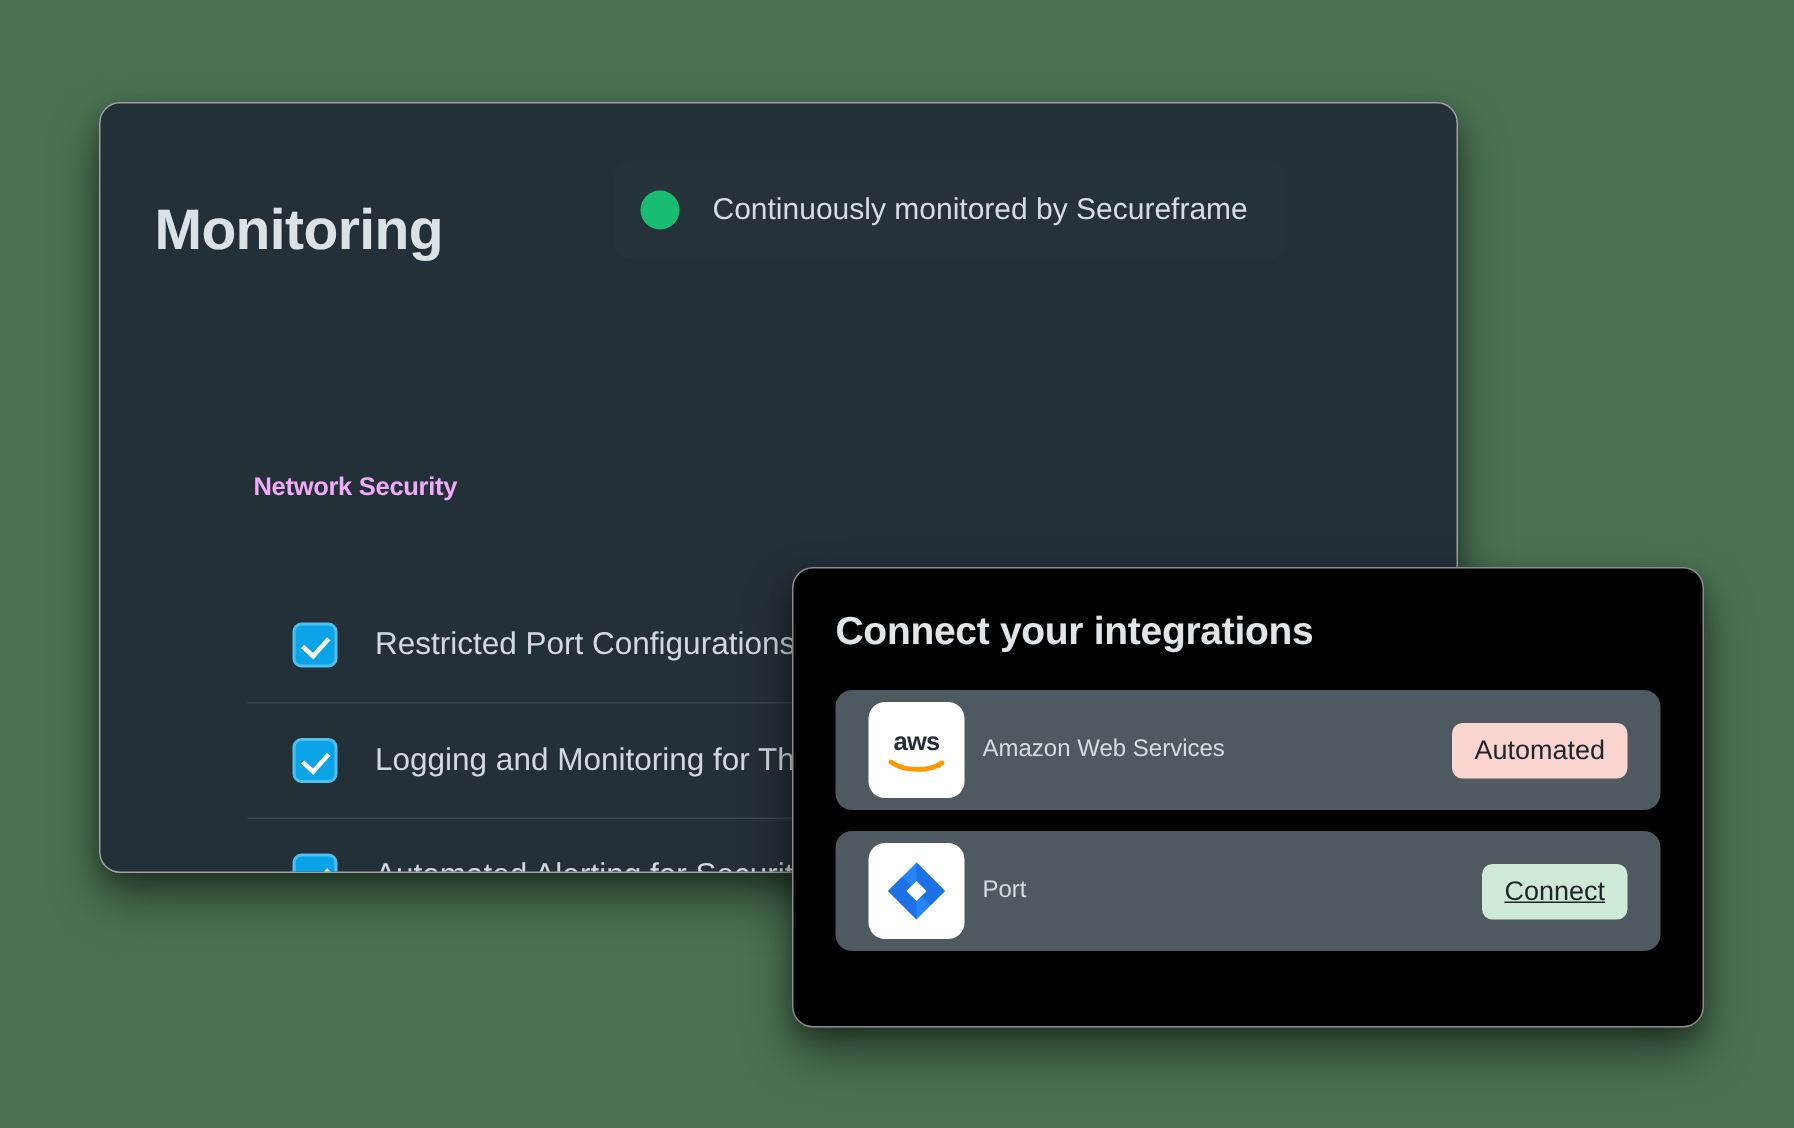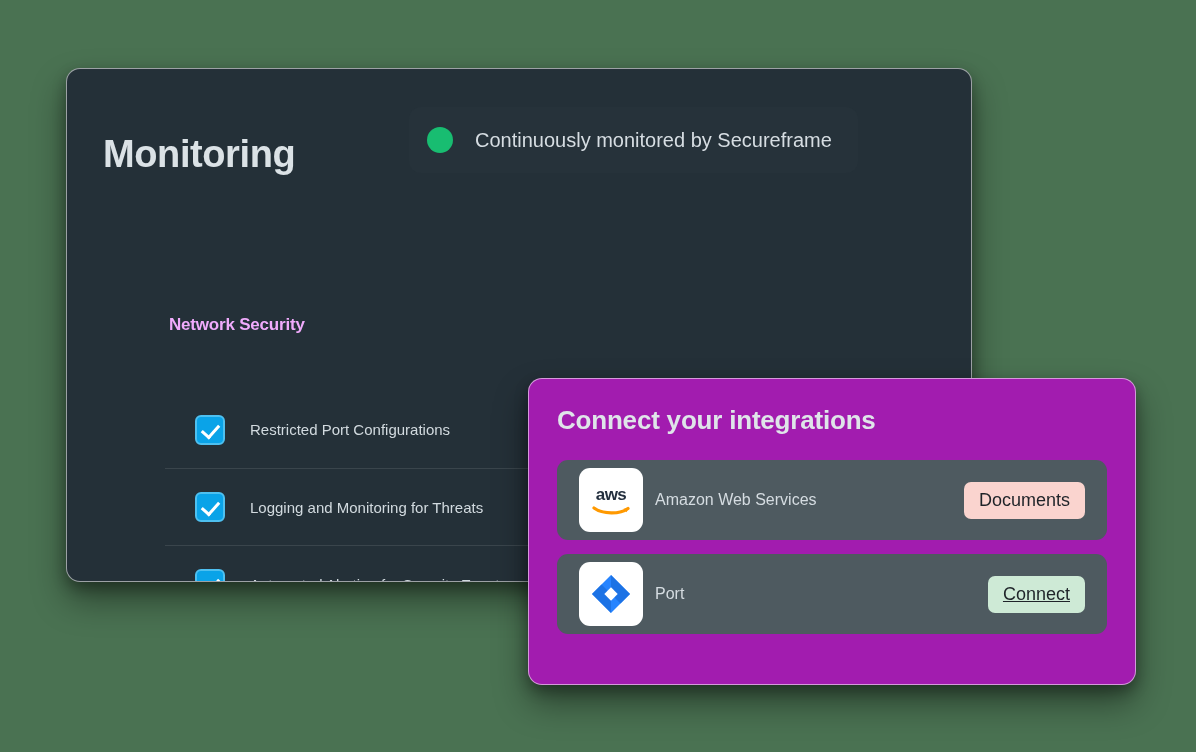--- a/index.html
+++ b/index.html
@@ -124,21 +124,21 @@
     left: 8px;
     top: 4px;
     width: 8px;
     height: 14px;
     border: solid #ffffff;
     border-width: 0 3px 3px 0;
     transform: rotate(42deg);
   }
 
   .check-label {
-    font-size: 15px;
+    font-size: 21px;
     color: #d2dadf;
     white-space: nowrap;
   }
 
   
   .documents-card {
     position: absolute;
     left: 884px;
     top: 104px;
     width: 252px;
@@ -176,21 +176,21 @@
     white-space: nowrap;
   }
 
   
   .integrations-card {
     position: absolute;
     left: 528px;
     top: 378px;
     width: 608px;
     height: 307px;
-    background: #a21caf;
+    background: #000000;
     border-radius: 14px;
     border: 1px solid rgba(255,255,255,0.55);
     box-shadow: 0 18px 34px rgba(0,0,0,0.42), 0 6px 14px rgba(0,0,0,0.30);
     z-index: 3;
     padding: 26px 28px;
   }
 
   .integrations-title {
     font-size: 26px;
     font-weight: 700;
@@ -281,21 +281,21 @@
 
     <div class="integration-row">
       <span class="integration-logo">
         <svg width="46" height="34" viewBox="0 0 46 34" aria-hidden="true">
           <text x="23" y="17" text-anchor="middle" font-family="Liberation Sans, sans-serif" font-size="17" font-weight="700" fill="#232f3e" letter-spacing="-0.5">aws</text>
           <path d="M6 25 C15 31.5 32 31.5 40 25.5" stroke="#ff9900" stroke-width="3.2" fill="none" stroke-linecap="round"></path>
           <path d="M40.5 25.2 L35.5 25.8 L38.6 29.2 Z" fill="#ff9900"></path>
         </svg>
       </span>
       <span class="integration-name">Amazon Web Services</span>
-      <span class="integration-action action-disconnect">Documents</span>
+      <span class="integration-action action-disconnect">Automated</span>
     </div>
 
     <div class="integration-row">
       <span class="integration-logo">
         <svg width="44" height="44" viewBox="0 0 44 44" aria-hidden="true">
           <path d="M22 3 L41 22 L22 41 L3 22 Z" fill="#2684ff"></path>
           <path d="M22 3 L41 22 L31.5 31.5 L22 22 Z" fill="#1b6fe0" opacity="0.85"></path>
           <path d="M22 41 L3 22 L12.5 12.5 L22 22 Z" fill="#1b6fe0" opacity="0.85"></path>
           <path d="M22 15.3 L28.7 22 L22 28.7 L15.3 22 Z" fill="#ffffff"></path>
         </svg>

